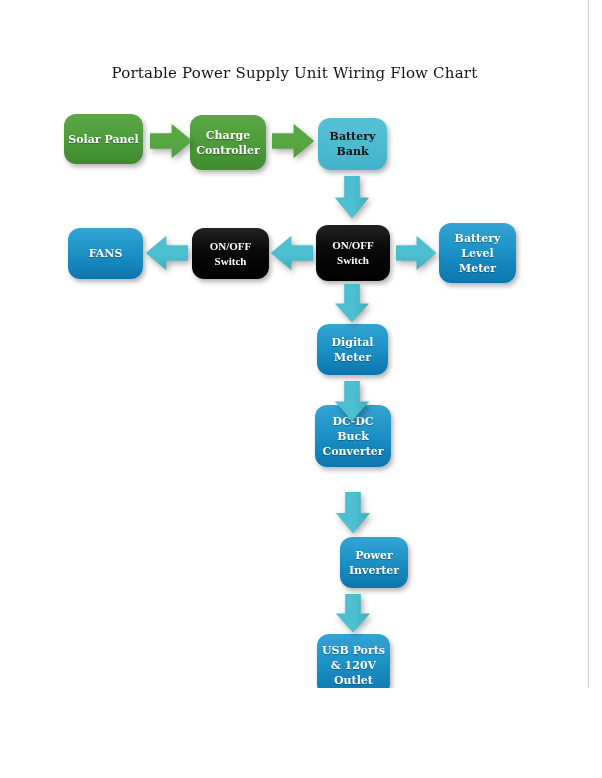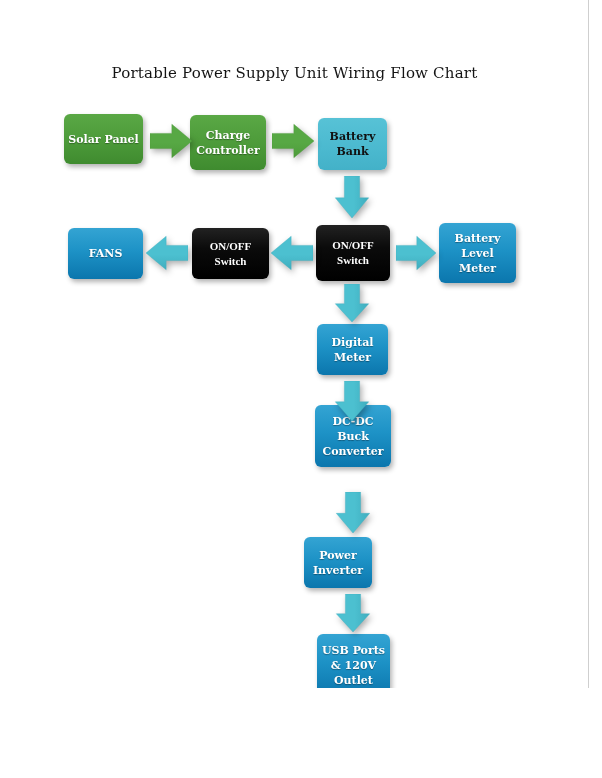--- a/index.html
+++ b/index.html
@@ -53,21 +53,21 @@
     position: absolute;
     box-sizing: border-box;
     display: flex;
     align-items: center;
     justify-content: center;
     text-align: center;
     font-family: "DejaVu Serif", serif;
     font-size: 11px;
     line-height: 15px;
     font-weight: bold;
-    border-radius: 6px;
+    border-radius: 12px;
     box-shadow: 2px 3px 5px rgba(0,0,0,0.30);
     padding: 10px 4px;
   }
   .node .lbl { display: block; width: 100%; }
 
   .node.green {
     background: linear-gradient(180deg, #5aa845 0%, #4c9a39 55%, #3f8b2f 100%);
     color: #ffffff;
     text-shadow: 0 1px 1px rgba(0,0,0,0.35);
   }
@@ -124,21 +124,21 @@
       </div>
       <div class="node blue" style="left: 439px; top: 223px; width: 77px; height: 60px;">
         <span class="lbl">Battery<br>Level<br>Meter</span>
       </div>
       <div class="node blue" style="left: 317px; top: 324px; width: 71px; height: 51px; align-items: center;">
         <span class="lbl">Digital<br>Meter</span>
       </div>
       <div class="node blue" style="left: 315px; top: 405px; width: 76px; height: 62px;">
         <span class="lbl">DC-DC<br>Buck<br>Converter</span>
       </div>
-      <div class="node blue" style="left: 304px; top: 537px; width: 68px; height: 51px;">
+      <div class="node blue" style="left: 340px; top: 537px; width: 68px; height: 51px;">
         <span class="lbl">Power<br>Inverter</span>
       </div>
       <div class="node blue" style="left: 317px; top: 634px; width: 73px; height: 62px;">
         <span class="lbl">USB Ports<br>&amp; 120V<br>Outlet</span>
       </div>
     </div>
   <div id="arrows-layer">
       <div class="arrow" style="left: 150px; top: 122px; width: 42px; height: 38px;">
         <svg viewBox="0 0 100 100" preserveAspectRatio="none">
           <defs>

